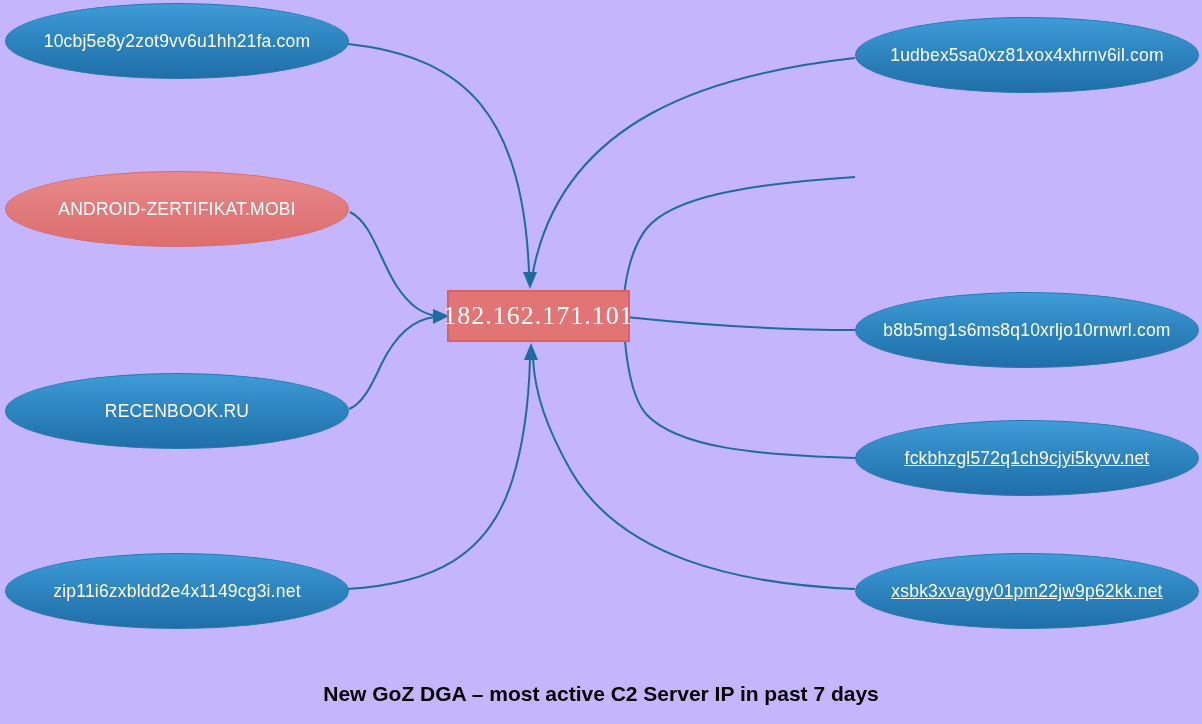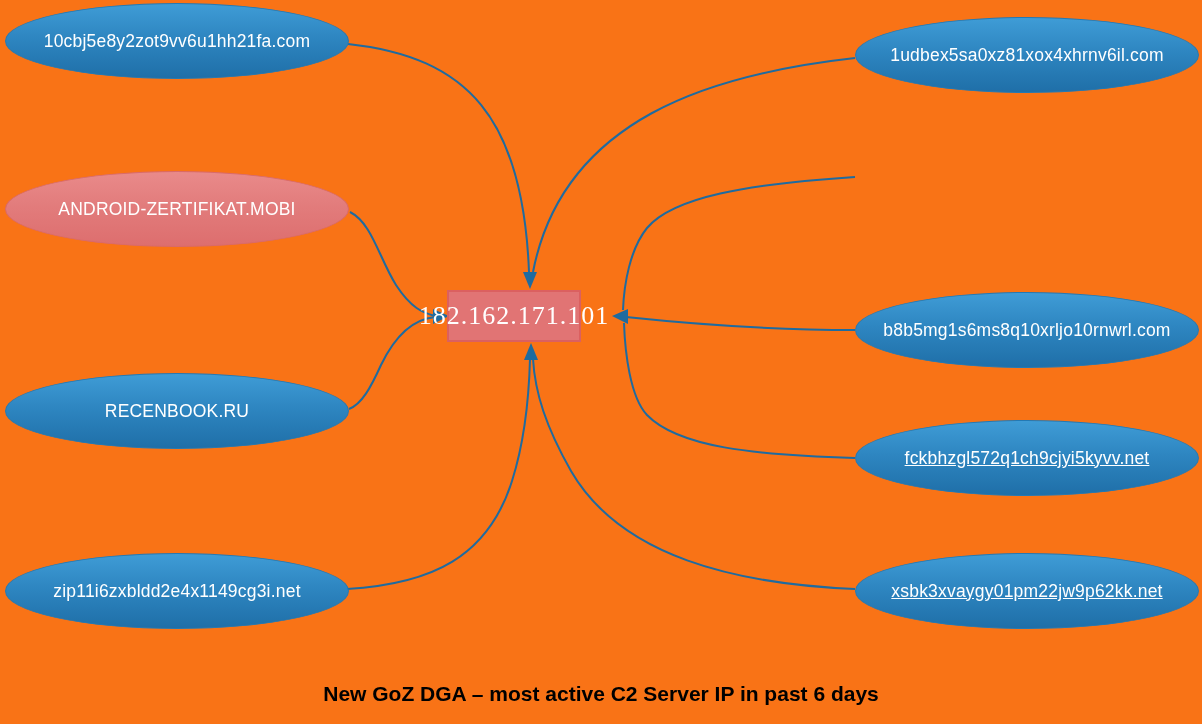--- a/index.html
+++ b/index.html
@@ -11,21 +11,21 @@
     --hl-border:#d96a6a;
     --edge:#1f6b9f;
     --center-fill:#e17474;
     --center-border:#db6060;
     --title-color:#000000;
   }
   html,body{margin:0;padding:0;background:#ffffff;}
   #stage{
     position:relative;
     width:1202px;height:724px;
-    background:#f97316;
+    background:#c4b5fd;
     overflow:hidden;
     font-family:"Liberation Sans", sans-serif;
   }
   #edge-layer{position:absolute;left:0;top:0;width:1202px;height:724px;}
   .node{
     position:absolute;
     width:344px;height:76px;
     border-radius:50%;
     background:linear-gradient(to bottom, var(--node-top) 0%, #2e86c1 45%, var(--node-bottom) 100%);
     border:1px solid var(--node-border);
@@ -35,21 +35,21 @@
     font-size:17.5px;
     letter-spacing:0.2px;
     white-space:nowrap;
   }
   .node.red{
     background:linear-gradient(to bottom, var(--hl-top) 0%, #e27c7c 45%, var(--hl-bottom) 100%);
     border:1px solid var(--hl-border);
   }
   #center-node{
     position:absolute;
-    left:447px;top:290px;width:134px;height:52px;
+    left:447px;top:290px;width:183px;height:52px;
     background:var(--center-fill);
     border:2px solid var(--center-border);
     box-sizing:border-box;
     display:flex;align-items:center;justify-content:center;
     color:#ffffff;
     font-family:"Liberation Serif","DejaVu Serif",serif;
     font-size:26px;
     letter-spacing:1px;
     white-space:nowrap;
   }
@@ -110,15 +110,15 @@
     <span>fckbhzgl572q1ch9cjyi5kyvv.net</span>
   </div>
   <div class="node" style="left:855px;top:553px;text-decoration:underline;">
     <span>xsbk3xvaygy01pm22jw9p62kk.net</span>
   </div>
 
   <div id="center-node">
     <span>182.162.171.101</span>
   </div>
 
-  <div id="diagram-title">New GoZ DGA – most active C2 Server IP in past 6 days</div>
+  <div id="diagram-title">New GoZ DGA – most active C2 Server IP in past 7 days</div>
 
 </div>
 
 </body></html>

